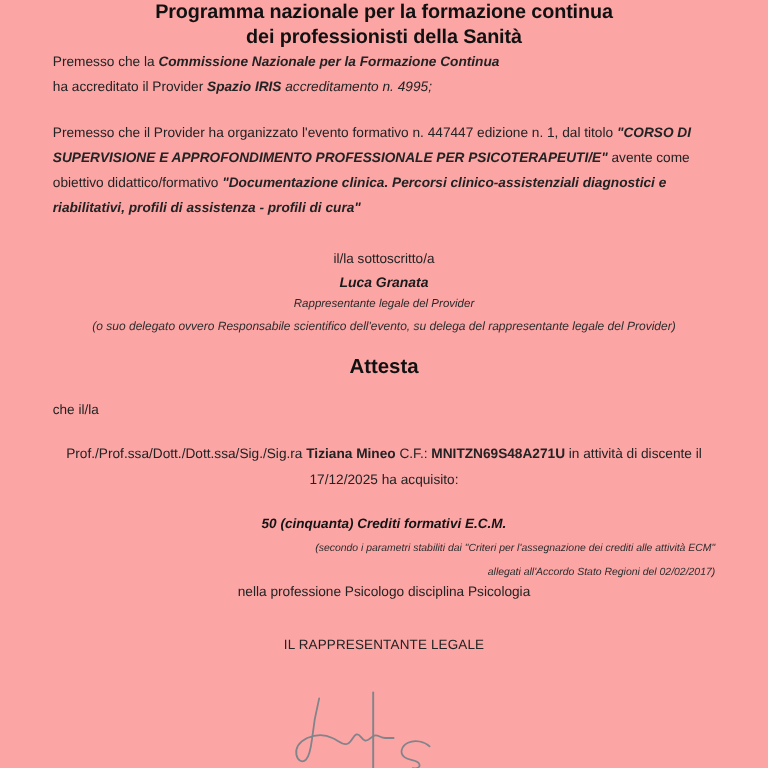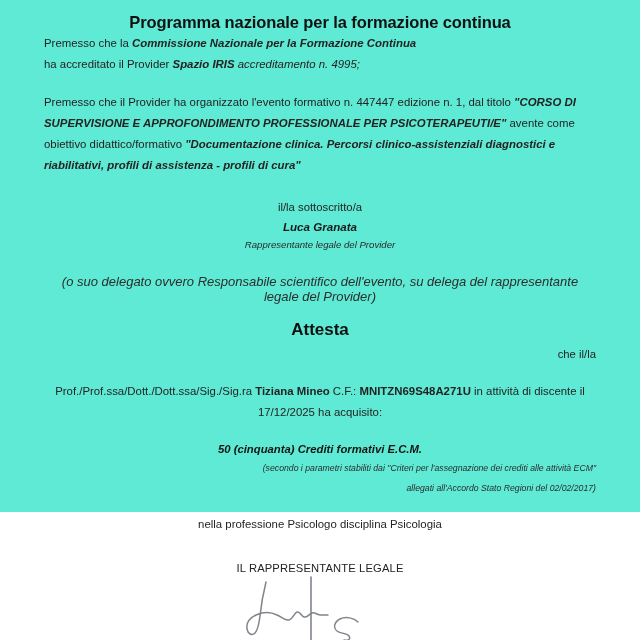--- a/index.html
+++ b/index.html
@@ -12,24 +12,24 @@
 
   body {
     font-family: "Liberation Sans", sans-serif;
     color: #1a1a1a;
     overflow: hidden;
     position: relative;
   }
 
   .page {
     width: 640px;
-    height: 512px;
+    height: 640px;
     position: relative;
-    padding: 12px 44px;
-    background: #5eead4;
+    padding: 0 44px;
+    background: #fca5a5;
   }
 
   
   .doc-title {
     text-align: center;
     font-weight: bold;
     font-size: 16.5px;
     line-height: 21px;
     letter-spacing: -0.1px;
     color: #111;
@@ -72,40 +72,40 @@
   }
   .signer-role {
     font-style: italic;
     font-size: 9.6px;
     line-height: 16px;
     color: #2a2a2a;
     margin-top: 1px;
   }
   .delega-note {
     font-style: italic;
-    font-size: 13px;
+    font-size: 10px;
     line-height: 15px;
     color: #2d2d2d;
-    margin-top: 21px;
+    margin-top: 3px;
   }
 
   
   .attesta {
     margin-top: 15px;
     text-align: center;
     font-weight: bold;
     font-size: 17px;
     line-height: 22px;
     color: #111;
   }
   .che-illa {
-    text-align: right;
+    text-align: left;
     font-size: 11.3px;
     line-height: 19px;
-    margin-top: 4px;
+    margin-top: 16px;
     color: #232323;
   }
 
   .discente {
     margin-top: 17px;
     text-align: center;
     font-size: 11.4px;
     line-height: 21px;
     color: #232323;
   }
@@ -125,21 +125,20 @@
     text-align: right;
     font-style: italic;
     font-size: 8.7px;
     line-height: 16px;
     color: #2d2d2d;
     margin-top: 2px;
   }
   .credits-note .ln2 { display: block; margin-top: 4px; }
 
   .professione {
-    margin-top: 18px;
     text-align: center;
     font-size: 11.4px;
     line-height: 20px;
     color: #232323;
   }
 
   
   .address {
     margin-top: 34px;
     font-size: 11.3px;
@@ -172,20 +171,21 @@
     margin: 0 auto;
   }
 </style>
 </head>
 <body>
 
 <div class="page">
 
   <div class="doc-title">
     <span>Programma nazionale per la formazione continua</span>
+    <span class="line2">dei professionisti della Sanità</span>
   </div>
 
   <div class="para block-premesso-1">
     <div><span>Premesso che la </span><span class="bi">Commissione Nazionale per la Formazione Continua</span></div>
     <div><span>ha accreditato il Provider </span><span class="bi">Spazio IRIS</span><span class="i"> accreditamento n. 4995;</span></div>
   </div>
 
   <div class="para block-premesso-2"><span>Premesso che il Provider ha organizzato l'evento formativo n. 447447 edizione n. 1, dal titolo </span><span class="bi">"CORSO DI SUPERVISIONE E APPROFONDIMENTO PROFESSIONALE PER PSICOTERAPEUTI/E"</span><span> avente come obiettivo didattico/formativo </span><span class="bi">"Documentazione clinica. Percorsi clinico-assistenziali diagnostici e riabilitativi, profili di assistenza - profili di cura"</span></div>
 
   <div class="sottoscritto center">il/la sottoscritto/a</div>

